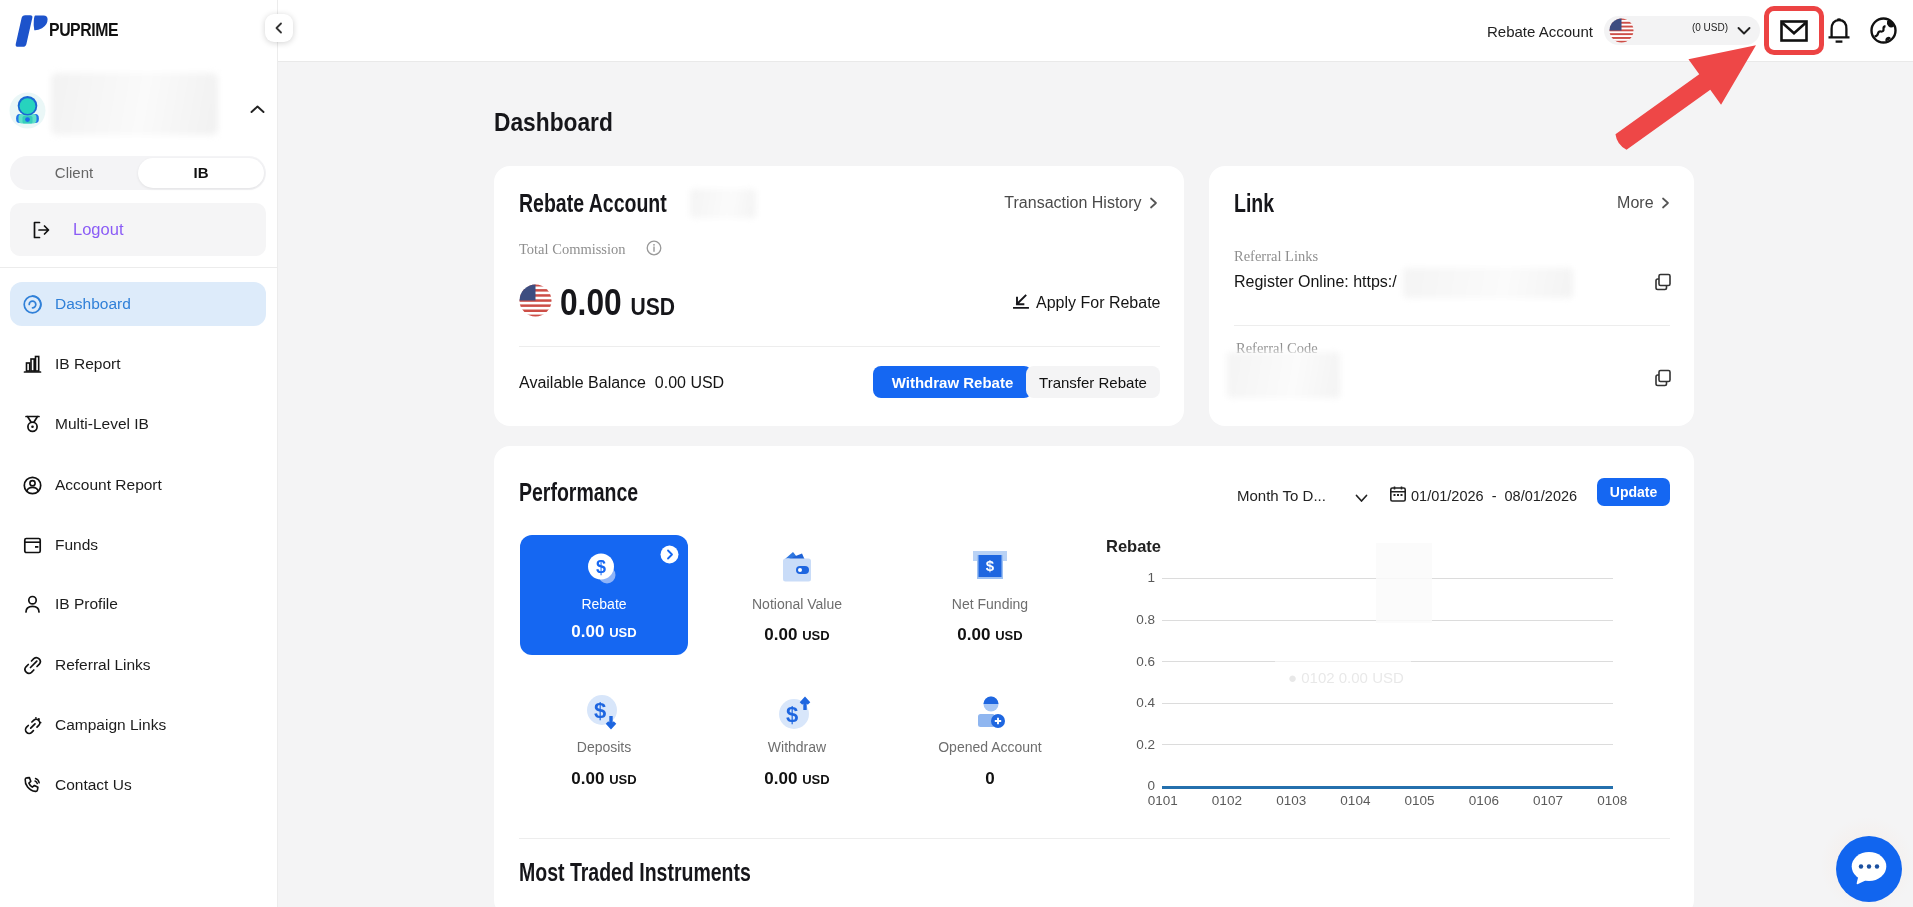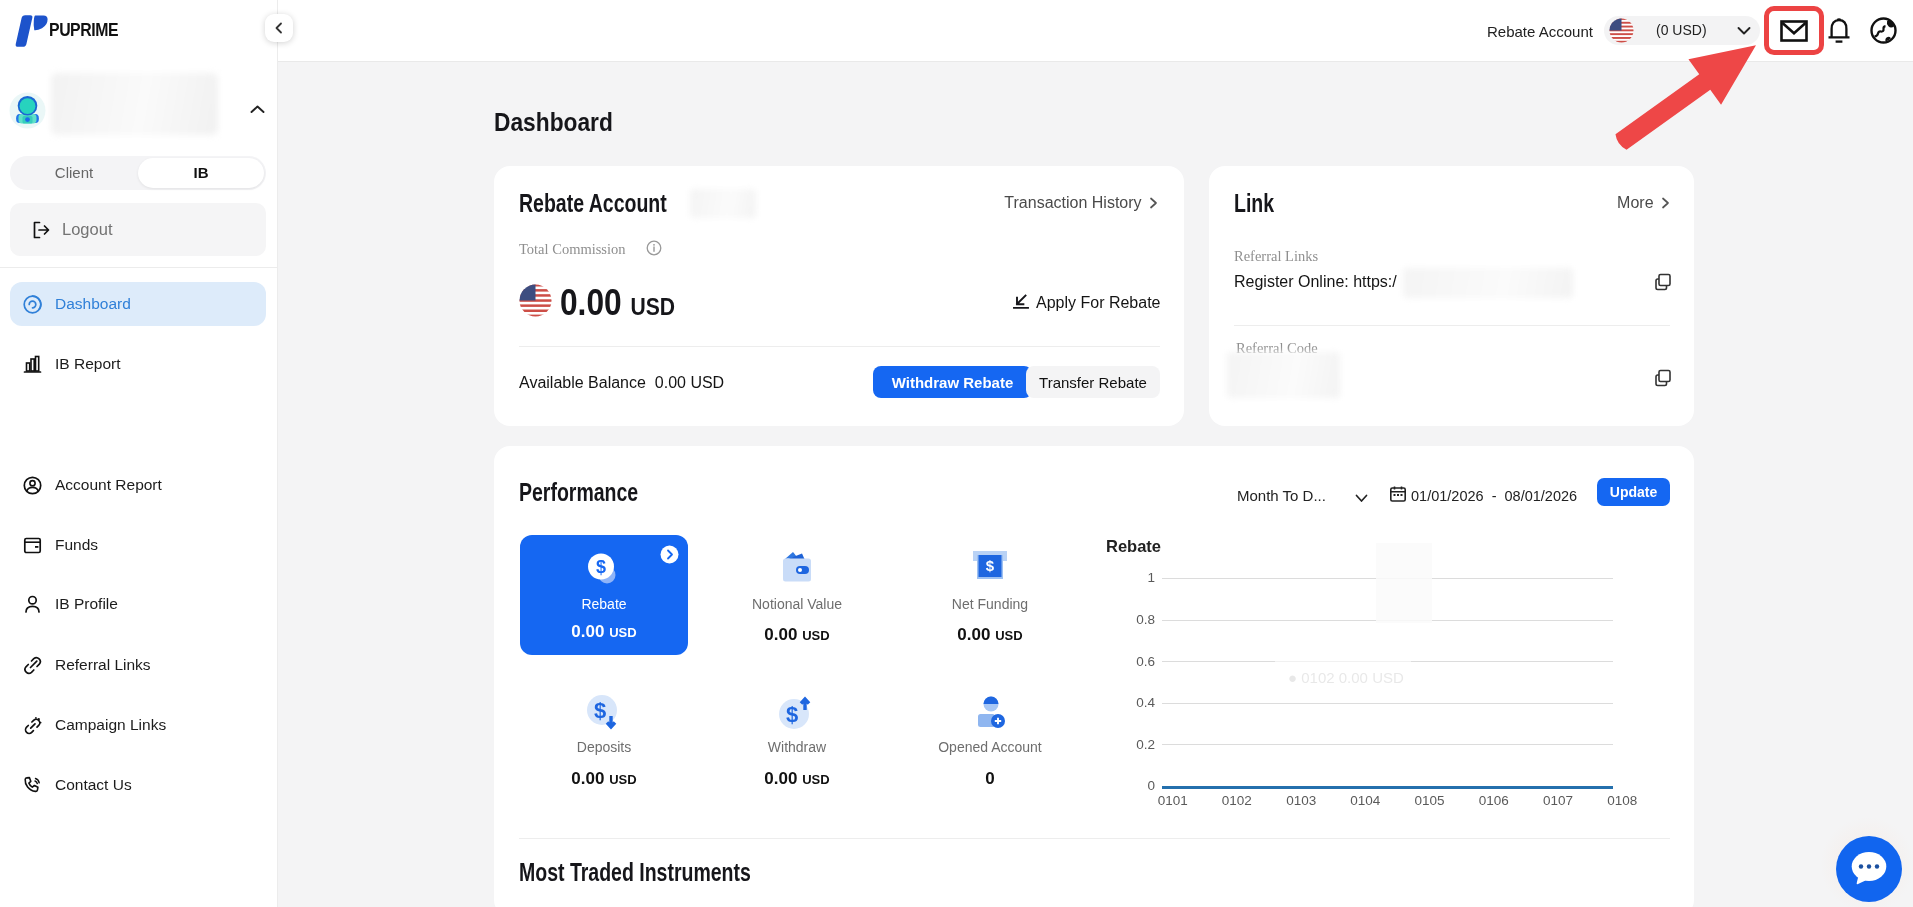--- a/index.html
+++ b/index.html
@@ -11,32 +11,32 @@
 #collapse { position:absolute; left:265px; top:14px; width:28px; height:28px; background:#fff; border-radius:9px; box-shadow:0 1px 6px rgba(0,0,0,.18); z-index:9; display:flex; align-items:center; justify-content:center; }
 #logo { position:absolute; left:14px; top:14px; }
 #logotext { position:absolute; left:49px; top:20px; font-size:18px; font-weight:bold; letter-spacing:-.5px; color:#111; transform:scaleX(.88); transform-origin:left center; }
 #avatar { position:absolute; left:9px; top:92px; }
 #nameblur { position:absolute; left:51px; top:73px; width:167px; height:62px; background:linear-gradient(100deg,#f2f2f2,#fafafa 55%,#f1f1f1); border-radius:6px; filter:blur(3px); }
 #chevup { position:absolute; left:249px; top:101px; }
 #toggle { position:absolute; left:10px; top:156px; width:256px; height:34px; background:#f4f4f6; border-radius:17px; }
 #toggle .client { position:absolute; left:0; top:0; width:128px; height:34px; line-height:34px; text-align:center; color:#666; font-size:15px; }
 #toggle .ib { position:absolute; left:128px; top:2px; width:126px; height:30px; line-height:30px; text-align:center; color:#111; font-size:15px; font-weight:bold; background:#fff; border-radius:15px; box-shadow:0 1px 3px rgba(0,0,0,.08); }
 #logout { position:absolute; left:10px; top:203px; width:256px; height:53px; background:#f5f5f6; border-radius:10px; display:flex; align-items:center; }
-#logout span { font-size:16.5px; color:#737373; margin-left:11px; }
+#logout span { font-size:16.5px; color:#8b5cf6; margin-left:22px; }
 #sidediv { position:absolute; left:0px; top:267px; width:278px; height:1px; background:#ececec; }
 .menuitem { position:absolute; left:10px; width:256px; height:44px; display:flex; align-items:center; color:#1c1c1c; border-radius:12px; }
 .menuitem svg { margin-left:12px; }
 .menuitem span { font-size:15.5px; margin-left:12px; }
 .menuitem.active { background:#ddebfa; color:#3080d8; }
 .menuitem.active span { color:#3080d8; }
 
 #header { position:absolute; left:278px; top:0; width:1635px; height:62px; background:#fff; border-bottom:1px solid #e9e9e9; z-index:4; }
 #rebacct { position:absolute; left:1487px; top:23px; font-size:15px; color:#222; z-index:6; }
 #pill { position:absolute; left:1604px; top:16px; width:156px; height:29px; background:#f3f3f4; border-radius:15px; z-index:6; }
-#pill .amt { position:absolute; left:52px; top:6px; width:72px; text-align:left; font-size:14px; color:#222; }
+#pill .amt { position:absolute; left:52px; top:6px; width:72px; text-align:right; font-size:10px; color:#222; }
 #mailbox { position:absolute; left:1764px; top:6px; width:60px; height:49px; border:5px solid #ec4343; border-radius:10px; z-index:8; background:transparent; }
 
 #main { position:absolute; left:278px; top:62px; width:1635px; height:845px; background:#f4f4f5; }
 h1.pagetitle { position:absolute; left:216px; top:45px; font-size:26px; font-weight:bold; color:#16161a; transform:scaleX(.875); transform-origin:left top; }
 .card { position:absolute; background:#fff; border-radius:16px; }
 #card1 { left:216px; top:104px; width:690px; height:260px; }
 #card2 { left:931px; top:104px; width:485px; height:260px; }
 #card3 { left:216px; top:384px; width:1200px; height:470px; }
 .cardtitle { position:absolute; font-size:25px; font-weight:bold; color:#16161a; transform:scaleX(.78); transform-origin:left top; white-space:nowrap; }
 .graylabel { position:absolute; font-size:14.5px; color:#8f8f8f;font-family:Liberation Serif, serif; }
@@ -53,21 +53,21 @@
 .tile .tileval { margin-top:12.5px; }
 .tile.row2 svg { margin-top:1px; }
 .tile.row2 .tilelabel { margin-top:5px; }
 .tile.row2 .tileval { margin-top:13.5px; }
 .tilelabel { font-size:14px; color:#6e6e6e; }
 .tileval { font-size:17px; font-weight:bold; color:#111; }
 .tileval small { font-size:13px; }
 #tileRebate { position:absolute; left:26px; top:89px; width:168px; height:120px; background:#1567f2; border-radius:12px; color:#fff; text-align:center; }
 
 .ylab { position:absolute; width:40px; text-align:right; font-size:13.5px; color:#5a5a5a; }
-.xlab { position:absolute; width:50px; text-align:right; font-size:13.5px; color:#5a5a5a; }
+.xlab { position:absolute; width:50px; text-align:center; font-size:13.5px; color:#5a5a5a; }
 .gline { position:absolute; height:1px; background:#dcdcdc; }
 #chatbtn { position:absolute; left:1836px; top:836px; width:66px; height:66px; background:#1165ef; border-radius:50%; z-index:9; display:flex; align-items:center; justify-content:center; }
 </style>
 </head>
 <body>
 
 <div id="sidebar">
   <svg id="logo" width="36" height="36" viewBox="0 0 36 36">
     <path d="M11.2 1.3 L16.2 1.3 Q19 1.3 18.3 4 L12.4 29.9 Q11.8 32.7 9 32.7 L3.9 32.7 Q1.1 32.7 1.75 29.9 L7.6 4 Q8.3 1.3 11.2 1.3 Z" fill="#1d53cb"></path>
     <path d="M21.3 1.4 L29.5 1.4 Q33.6 1.4 33.6 5.3 Q33.6 11.2 28 14.2 Q23.5 16.6 20.3 16.2 Q19.3 11 19.8 6.5 Q20.2 1.4 21.3 1.4 Z" fill="#1d53cb"></path>
@@ -112,20 +112,28 @@
     <span>Dashboard</span>
   </div>
   <div class="menuitem" style="top:342px">
     <svg width="21" height="21" viewBox="0 0 21 21">
         <path d="M2.5 18 H18.5" stroke="#111" stroke-width="1.7" stroke-linecap="round"></path>
         <rect x="4.5" y="9" width="3.2" height="8" fill="none" stroke="#111" stroke-width="1.6"></rect>
         <rect x="9" y="5" width="3.2" height="12" fill="none" stroke="#111" stroke-width="1.6"></rect>
         <rect x="13.5" y="2.5" width="3.2" height="14.5" fill="none" stroke="#111" stroke-width="1.6"></rect>
       </svg>
     <span>IB Report</span>
+  </div>
+  <div class="menuitem" style="top:402px">
+    <svg width="21" height="21" viewBox="0 0 21 21">
+        <path d="M4 2.5 H17 M5.5 2.5 L9 8 M15.5 2.5 L12 8" fill="none" stroke="#111" stroke-width="1.7" stroke-linecap="round"></path>
+        <circle cx="10.5" cy="12.8" r="4.6" fill="none" stroke="#111" stroke-width="1.7"></circle>
+        <circle cx="10.5" cy="12.8" r="1.3" fill="#111"></circle>
+      </svg>
+    <span>Multi-Level IB</span>
   </div>
   <div class="menuitem" style="top:523px">
     <svg width="21" height="21" viewBox="0 0 21 21">
         <rect x="2.8" y="3.5" width="15.4" height="14" rx="1.5" fill="none" stroke="#111" stroke-width="1.7"></rect>
         <path d="M2.8 7.2 H18.2" stroke="#111" stroke-width="1.6"></path>
         <rect x="13" y="11" width="3.4" height="1.8" fill="#111"></rect>
       </svg>
     <span>Funds</span>
   </div>
   <div class="menuitem" style="top:463px">

